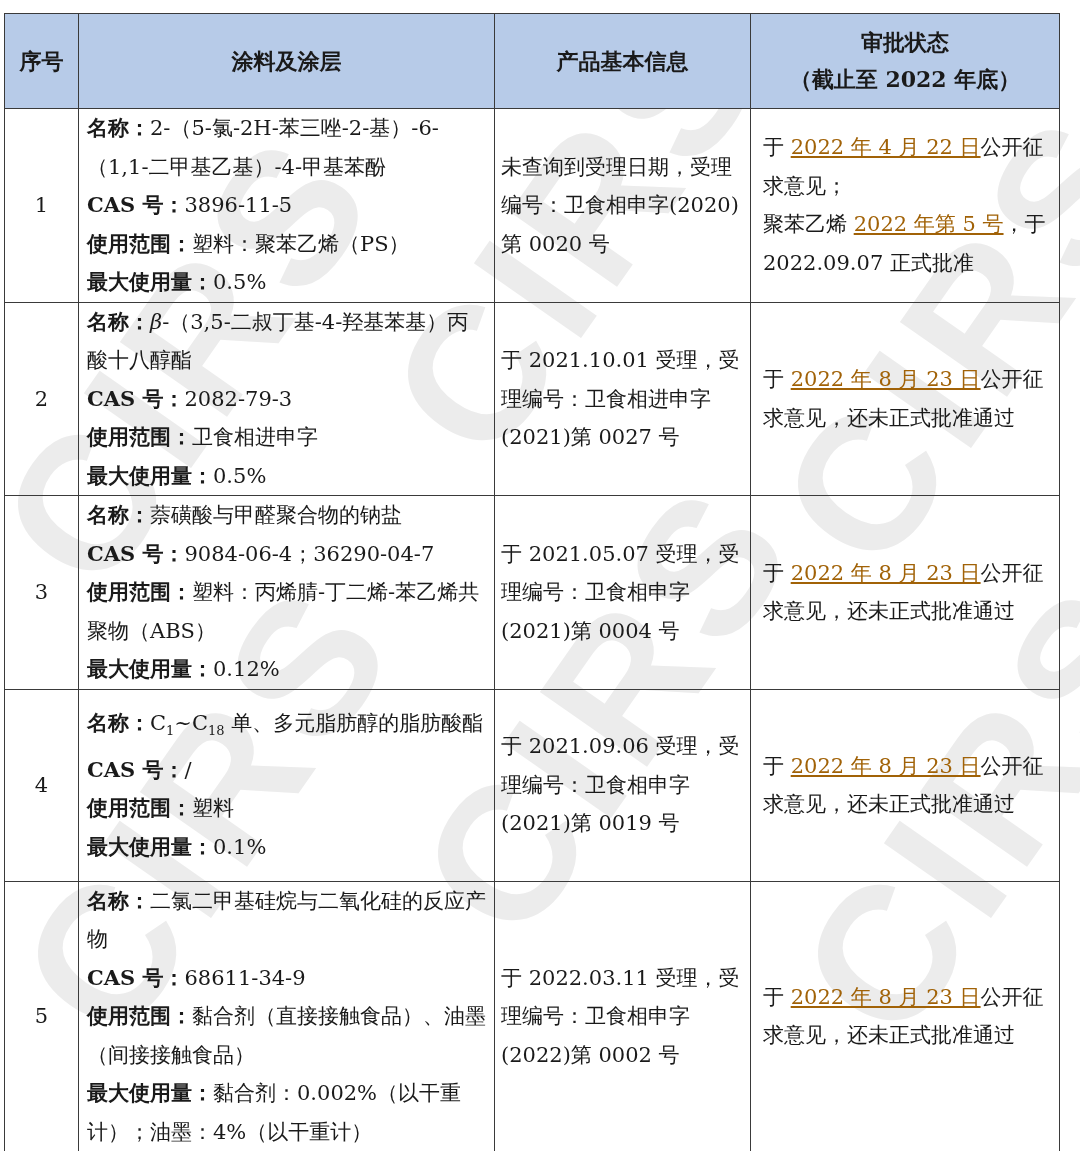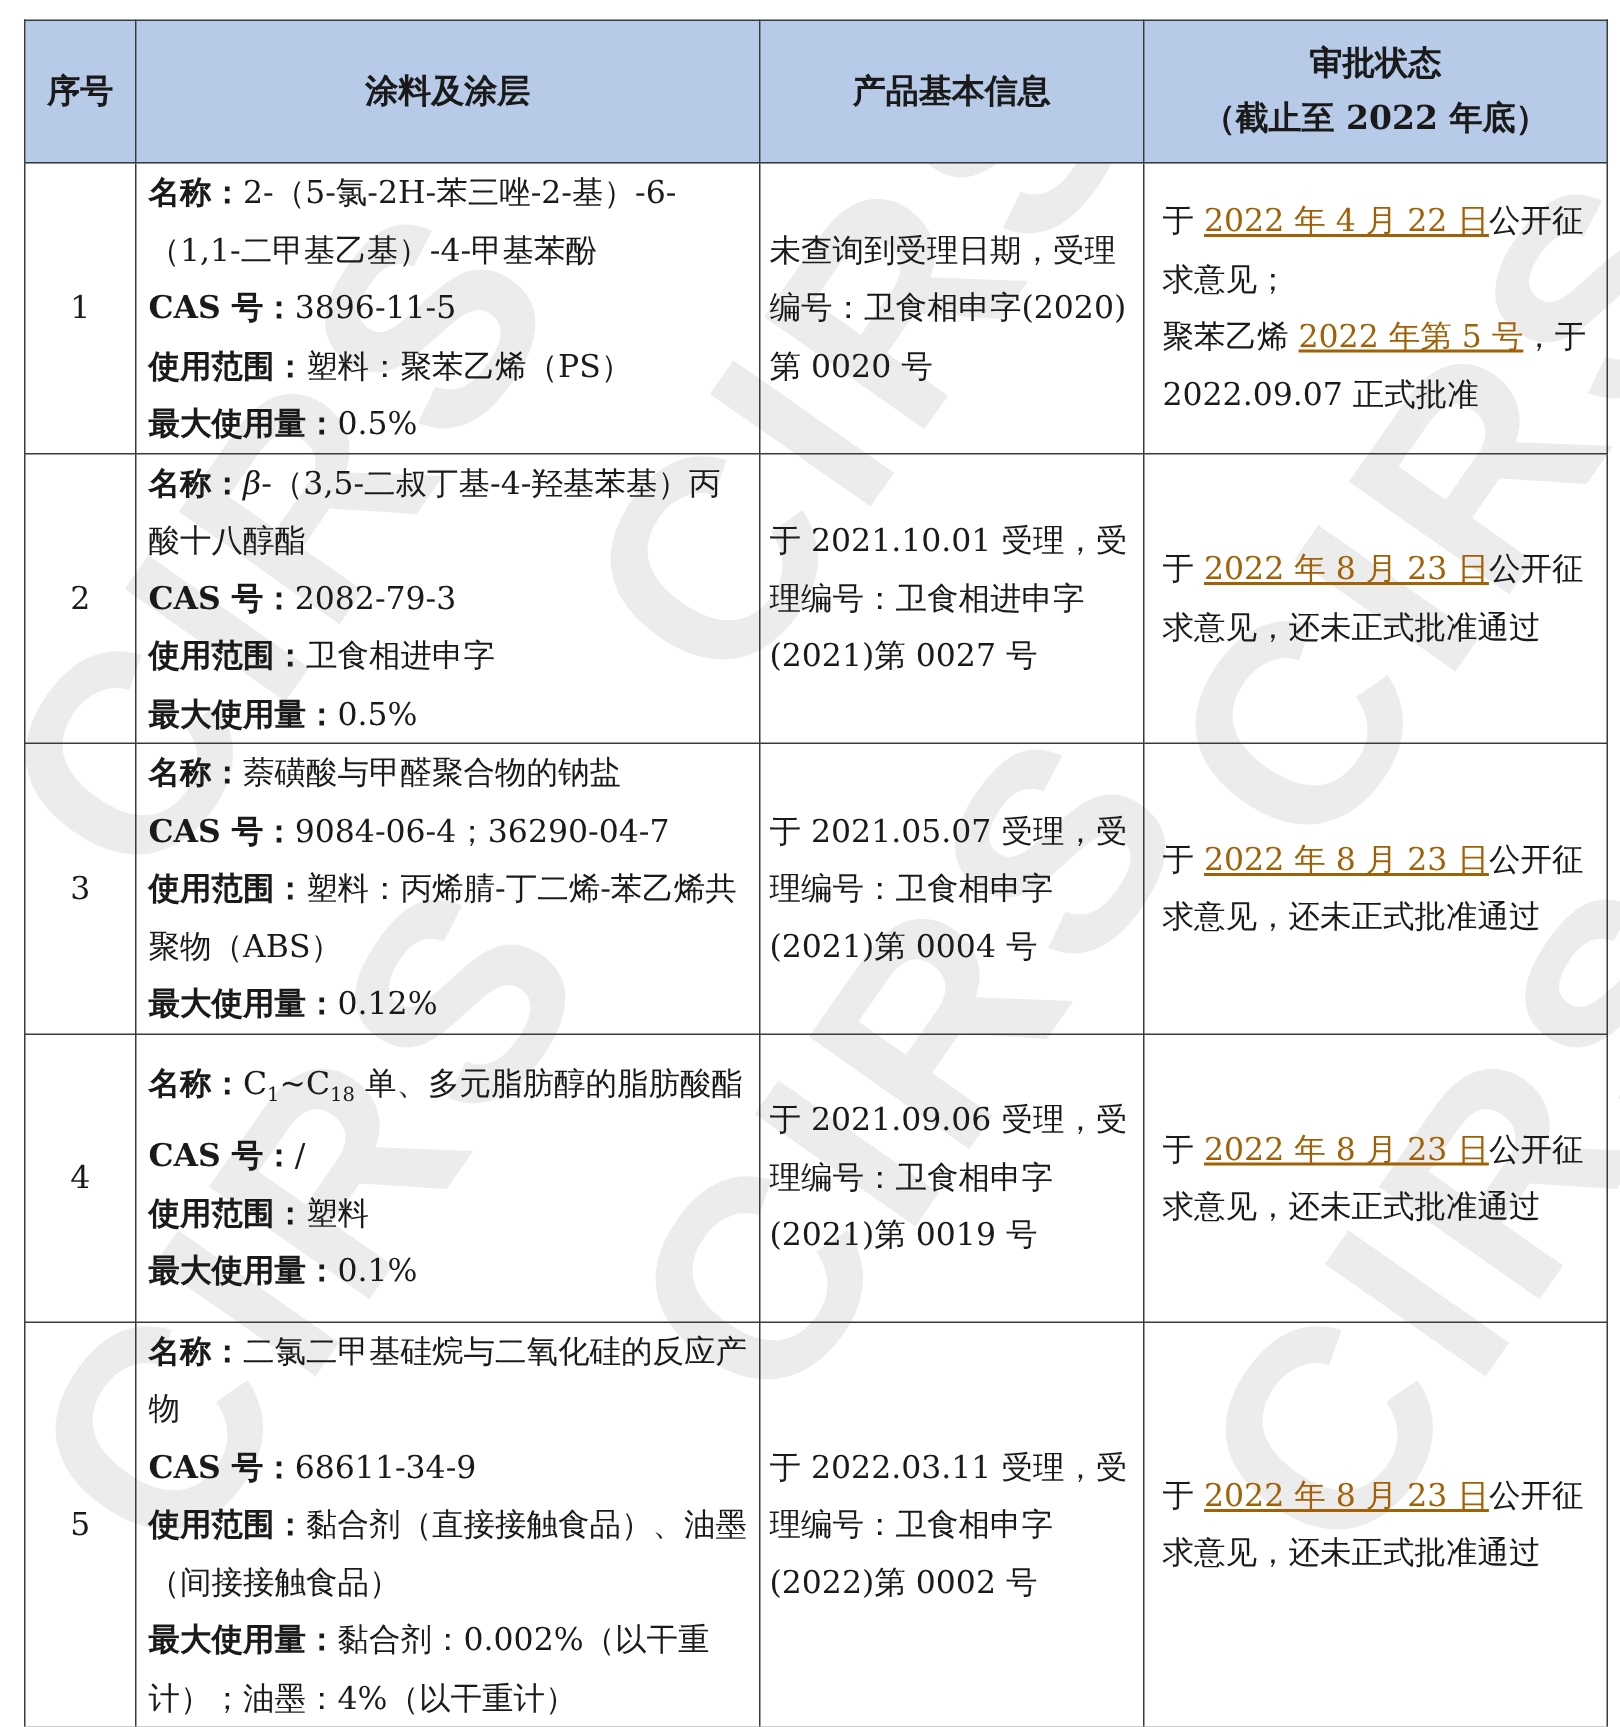--- a/index.html
+++ b/index.html
@@ -2,21 +2,21 @@
 <html><head>
 <meta charset="utf-8">
 <style>
   html, body { margin:0; padding:0; background:#ffffff; }
   body { width:1080px; height:1151px; position:relative; overflow:hidden;
          font-family:"DejaVu Serif","Liberation Serif",serif; color:#1a1a1a; }
   .wm { position:absolute; inset:0; pointer-events:none; overflow:hidden; }
   .wm span { position:absolute; font-family:"Liberation Sans","DejaVu Sans",sans-serif;
              font-weight:bold; font-size:190px; color:#ececec; transform:rotate(-55deg);
              letter-spacing:10px; white-space:nowrap; }
-  table { position:absolute; left:16px; top:13px; width:1055px; border-collapse:collapse;
+  table { position:absolute; left:4px; top:13px; width:1055px; border-collapse:collapse;
           table-layout:fixed; z-index:1; }
   th, td { border:1.5px solid #3a3a3a; }
   th { background:#b7cbe8; font-weight:bold; font-size:22px; text-align:center;
        height:92px; line-height:37px; }
   td { font-size:21px; line-height:38.5px; vertical-align:middle; padding:0 6px 0 6px; }
   td.idx { text-align:center; }
   td.info { padding-left:8px; }
   .lbl { font-weight:bold; }
   a.lnk { color:#a16207; text-decoration:underline;text-align:center; }
   sub { font-size:13px; }

